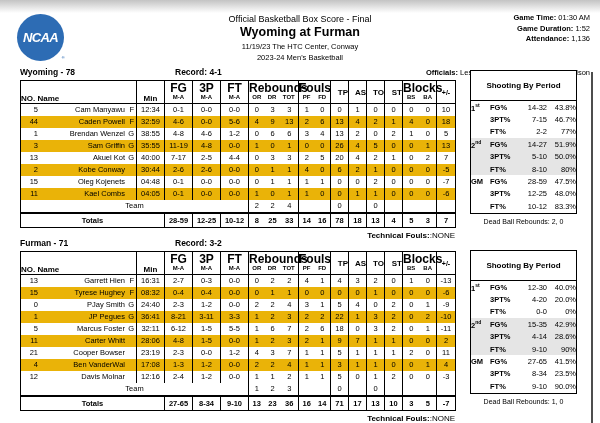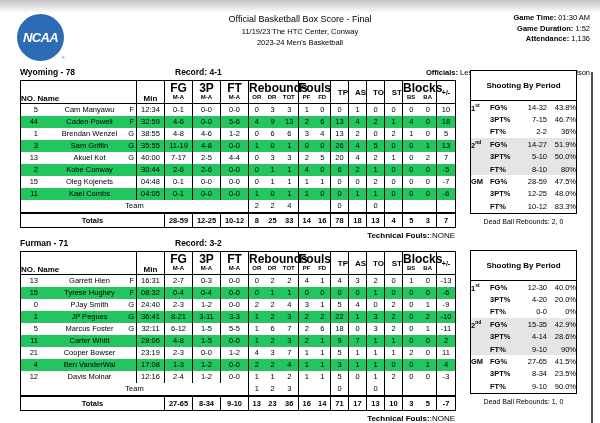--- a/index.html
+++ b/index.html
@@ -39,25 +39,25 @@
   .hs { font-size:6px; line-height:8px; }
   .hs.row3 { display:flex; justify-content:space-around; }
   .h-mid { vertical-align:middle; text-align:right; font-size:8px; }
   .h-pm  { vertical-align:middle; text-align:center; font-size:7px; }
 
   .box tbody td { height:12px; font-size:7.5px; line-height:12px; padding:0; }
   .bR { border-right:1px solid #000; }
   .bT { border-right:1.8px solid #000; }
   .c  { text-align:center; }
   .left { text-align:center; padding-left:3px; }
-  tr.odd { background:#22c55e; }
+  tr.odd { background:#eab308; }
   tr.totals td { border-top:2px solid #000; font-weight:bold; height:13px; }
   .flexname { display:flex; align-items:center; height:12px; }
   .flexname .no  { width:17px; text-align:right; }
-  .flexname .nm  { flex:1; padding-left:16px; text-align:center; }
+  .flexname .nm  { flex:1; padding-left:16px; text-align:right; }
   .flexname .pos { width:9px; text-align:right; padding-right:2px; }
 
   .techline { width:435px; text-align:right; font-size:8px; margin-top:3px; }
 
   
   .panel { position:absolute; left:470px; width:107px; }
   table.shoot { border-collapse:collapse; width:107px; border:1.5px solid #000; background:#fff; }
   .sh { font-size:8px; font-weight:bold; text-align:center; height:13px; border-bottom:1px solid #000; padding:8px; }
   .shoot td { height:12.4px; font-size:7.5px; padding:0; }
   .sp  { width:19px; font-weight:bold; padding-left:3px; font-size:7px; }
@@ -74,20 +74,21 @@
 <div class="page">
   <div class="topbar"></div>
   <div class="edge-line"></div>
 
   <div class="logo">
     <span>NCAA</span>
     <span class="reg">®</span>
   </div>
   <div class="center-head">
     <div class="ch1">Official Basketball Box Score - Final</div>
+    <div class="ch2">Wyoming at Furman</div>
     <div class="ch3">11/19/23 The HTC Center, Conway</div>
     <div class="ch4">2023-24 Men's Basketball</div>
   </div>
   <div class="right-head">
     <div class="rh-line"><b>Game Time:</b><span> 01:30 AM</span></div>
     <div class="rh-line"><b>Game Duration:</b><span> 1:52</span></div>
     <div class="rh-line"><b>Attendance:</b><span> 1,136</span></div>
     <div class="officials-line"><b>Officials:</b><span> Les Jones, Craig Murley, Chris Hudson</span></div>
   </div>
 
@@ -415,21 +416,21 @@
           <tr>
             <td class="sp"></td>
             <td class="ss">3PT%</td>
             <td class="sm">7-15</td>
             <td class="spc">46.7%</td>
           </tr>
           <tr>
             <td class="sp"></td>
             <td class="ss">FT%</td>
             <td class="sm">2-2</td>
-            <td class="spc">36%</td>
+            <td class="spc">77%</td>
           </tr>
           <tr class="shade">
             <td class="sp">2<sup>nd</sup></td>
             <td class="ss">FG%</td>
             <td class="sm">14-27</td>
             <td class="spc">51.9%</td>
           </tr>
           <tr class="shade">
             <td class="sp"></td>
             <td class="ss">3PT%</td>

